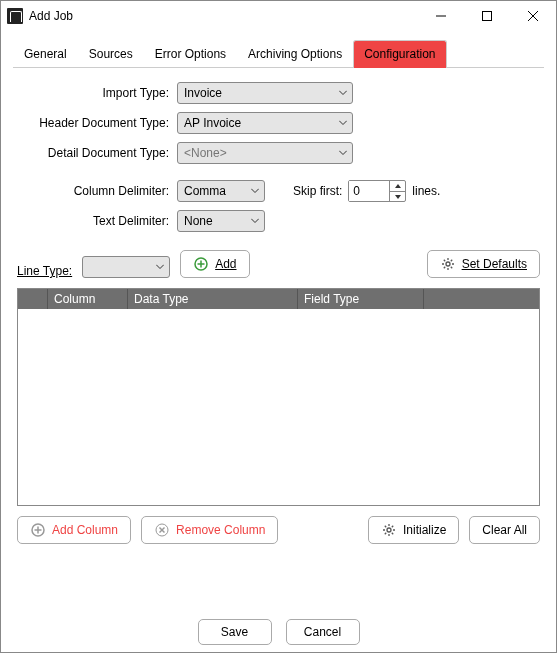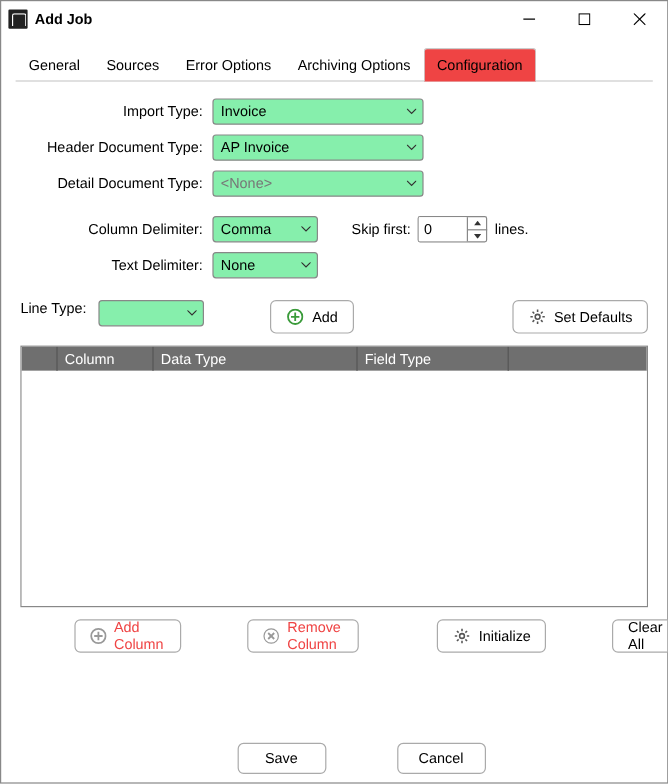--- a/index.html
+++ b/index.html
@@ -1,44 +1,44 @@
 <!DOCTYPE html>
 <html><head>
 <meta charset="utf-8">
 <style>
 * { box-sizing: border-box; font-family: "Segoe UI", Tahoma, sans-serif; font-size: 12px; }
 body { margin: 0; width: 557px; height: 653px; background: #fff; border: 1px solid #888; overflow: hidden; }
 .titlebar { display: flex; align-items: center; height: 30px; padding: 0 0 0 6px; }
 .titlebar .app-icon { width: 16px; height: 16px; background: #222; border-radius: 1px; margin-right: 6px; position: relative; }
 .titlebar .app-icon::after { content:""; position:absolute; left:3px; top:3px; width:10px; height:10px; border:1px solid #fff; border-radius:2px 2px 0 0; border-bottom:none; }
-.titlebar .title { flex: 1; font-size: 12px; color:#000;font-weight:bold; }
+.titlebar .title { flex: 1; font-size: 12px; color:#000; }
 .winbtns { display: flex; }
 .winbtn { width: 46px; height: 30px; display: flex; align-items: center; justify-content: center; cursor: pointer; }
 .winbtn svg { width: 10px; height: 10px; }
 .tabs { display: flex; margin: 8px 12px 0 12px; border-bottom: 1px solid #ccc; }
 .tab { padding: 6px 10px 7px 10px; cursor: pointer; border: 1px solid transparent; border-bottom: none; position: relative; top: 1px; color:#000; }
 .tab.active { border-color: #ccc; background: #ef4444; border-radius: 3px 3px 0 0; }
 .panel { padding: 14px 16px 0 16px; }
 .row { display: flex; align-items: center; margin-bottom: 8px; }
 .lbl { width: 160px; text-align: right; padding-right: 8px; color:#000; }
-.select { position: relative; height: 22px; border: 1px solid #888; border-radius: 3px; background: #86efac; cursor: pointer; display:flex; align-items:center; padding:0 20px 0 6px; }
+.select { position: relative; height: 22px; border: 1px solid #888; border-radius: 3px; background: #e5e5e5; cursor: pointer; display:flex; align-items:center; padding:0 20px 0 6px; }
 .select .chev { position: absolute; right: 5px; top: 50%; transform: translateY(-50%); }
 .select.wide { width: 176px; }
 .select.small { width: 88px; }
 .select.med { width: 88px; }
 .twocol { display:flex; align-items:center; gap: 28px; }
 .skip { display:flex; align-items:center; gap:6px; }
 .spinner { display:flex; border:1px solid #888; border-radius:2px; height:22px; width:58px; }
 .spinner input { border:none; width:40px; padding:0 4px; outline:none; font-size:12px; }
 .spinbtns { display:flex; flex-direction:column; border-left:1px solid #888; }
 .spinbtn { height:10px; width:16px; display:flex; align-items:center; justify-content:center; cursor:pointer; }
 .spinbtn + .spinbtn { border-top:1px solid #888; }
 .checkbox { width:14px; height:14px; border:1px solid #555; border-radius:2px; cursor:pointer; }
-.linebar { display:flex; align-items:flex-start; margin: 18px 0 10px 0; gap:10px; }
-.btn { height:28px; border:1px solid #aaa; border-radius:5px; background:#fff; display:flex; align-items:center; padding:4px 12px; gap:6px; cursor:pointer; color:#000;margin-left:45px; }
+.linebar { display:flex; align-items:flex-end; margin: 18px 0 10px 0; gap:10px;text-decoration:underline; }
+.btn { height:28px; border:1px solid #aaa; border-radius:5px; background:#fff; display:flex; align-items:center; padding:4px 12px; gap:6px; cursor:pointer; color:#000; }
 .btn.disabled { color:#ef4444; }
 .btn.disabled svg * { stroke:#999; fill:none; }
 .icon { width:16px; height:16px; display:flex; align-items:center; justify-content:center; }
 .grid { border:1px solid #888; height:218px; margin-bottom:10px; overflow:hidden; }
 .ghead { display:flex; background:#6f6f6f; color:#fff; height:20px; align-items:stretch; font-size:12px; }
 .ghead .gcol { border-right:1px solid #555; padding:2px 6px; display:flex; align-items:center; }
 .gcol.c0 { width:30px; }
 .gcol.c1 { width:80px; }
 .gcol.c2 { width:170px; }
 .gcol.c3 { width:126px; }

